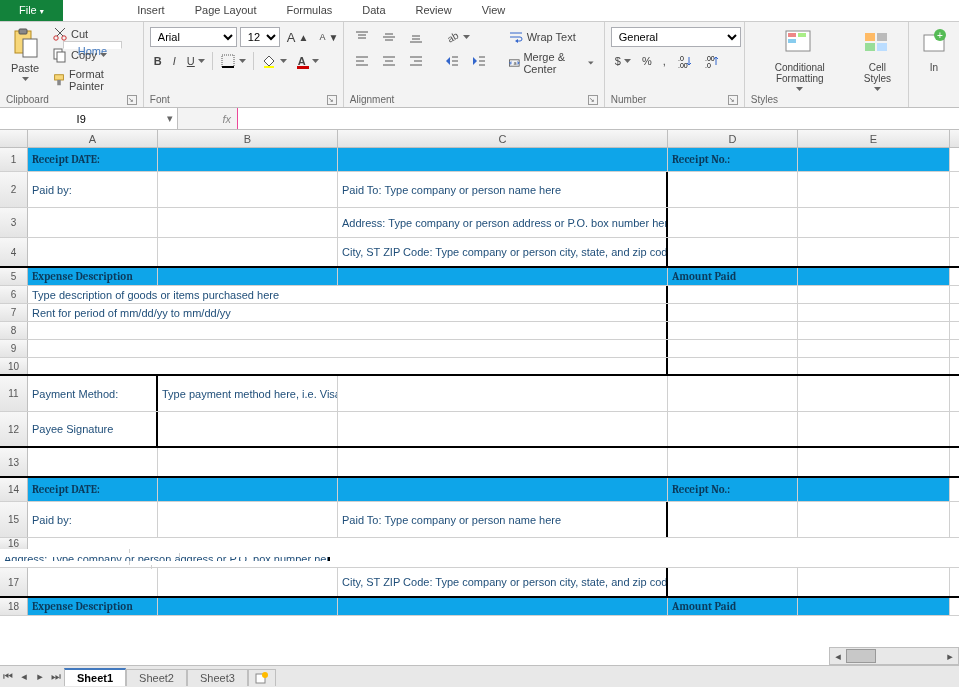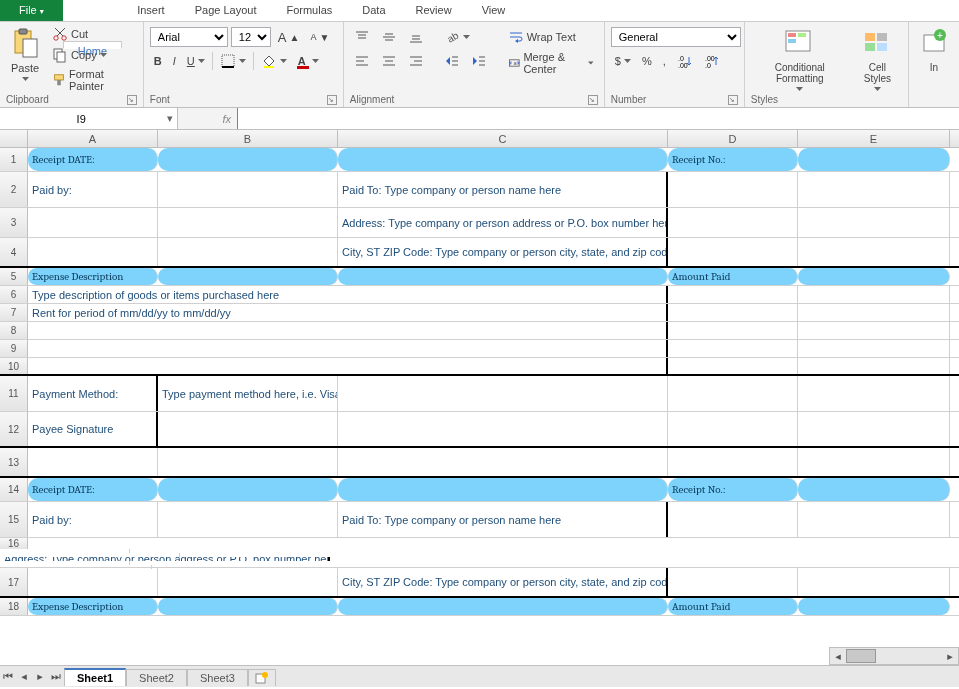--- a/index.html
+++ b/index.html
@@ -44,21 +44,21 @@
   .corner { width:28px; border-right:1px solid #bfbfbf; background: linear-gradient(#f7f7f7,#e4e4e4); }
   .colhead { border-right:1px solid #bfbfbf; text-align:center; font-size:11px; color:#555; display:flex; align-items:center; justify-content:center; cursor:pointer; }
   .colhead.wA { width:130px; } .colhead.wB { width:180px; } .colhead.wC { width:330px; } .colhead.wD { width:130px; } .colhead.wE { width:152px; }
   
   .rows { display:flex; flex-direction:column; }
   .row { display:flex; align-items:stretch; border-bottom:1px solid #d0d0d0; }
   .rowhead { width:28px; background: linear-gradient(#f7f7f7,#e4e4e4); border-right:1px solid #bfbfbf; display:flex; align-items:center; justify-content:center; font-size:10px; color:#555; cursor:pointer; }
   .cell { border-right:1px solid #d0d0d0; font-size:11px; padding: 2px 4px; display:flex; align-items:center; color:#1f4e79; overflow:hidden; white-space:nowrap; }
   .cell.wA{width:130px}.cell.wB{width:180px}.cell.wC{width:330px}.cell.wD{width:130px}.cell.wE{width:152px}
   
-  .bluehdr { background:#7dd3fc; font-family: Cambria, Georgia, serif; font-weight:normal; color:#0b3a5b;border-radius:10px; }
+  .bluehdr { background:#0ea5e9; font-family: Cambria, Georgia, serif; font-weight:bold; color:#0b3a5b; }
   .thickright { border-right:2px solid #000; }
   .thickbottom { border-bottom:2px solid #000 !important; }
   .row.tall { height:36px; }
   .row.med { height:30px; }
   .row.short { height:18px; }
   .row.norm { height:24px; }
   
   
   .sheetbar { height:22px; border-top:1px solid #bfbfbf; display:flex; align-items:center; background:#e8e8e8; font-size:11px; }
   .navbtn { width:16px; text-align:center; color:#555; cursor:pointer; }
@@ -130,21 +130,21 @@
           <span>Format Painter</span>
         </div>
       </div>
     </div>
     <div class="group-label"><span>Clipboard</span><span class="launcher">↘</span></div>
   </div>
 
   <div class="group" style="min-width:200px">
     <div class="group-body vstack" style="gap:4px;padding-top:3px">
       <div class="hstack">
-        <select class="combo" style="width:78px"><option>Arial</option></select>
+        <select class="combo" style="width:87px"><option>Arial</option></select>
         <select class="combo" style="width:40px"><option>12</option></select>
         <div class="btn" title="Increase">
             <span style="font-size:13px">A</span>
             <span class="tiny">▲</span>
           </div>
         <div class="btn">
             <span style="font-size:9px">A</span>
             <span class="tiny">▼</span>
           </div>
       </div>

